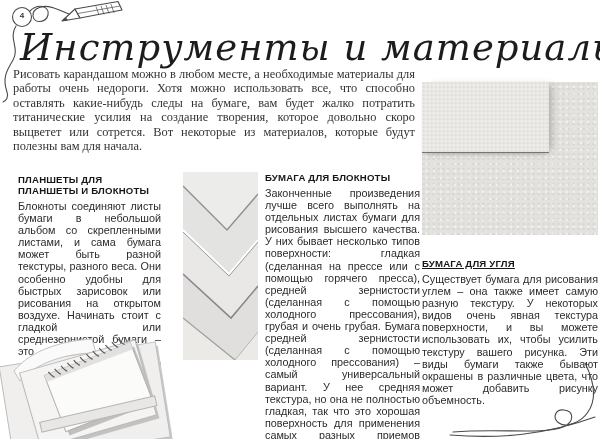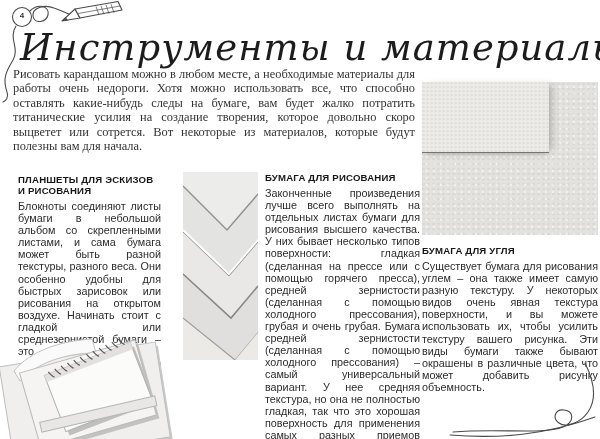--- a/index.html
+++ b/index.html
@@ -49,21 +49,21 @@
       radial-gradient(circle at 70% 70%, rgba(255,255,255,.5) 1px, transparent 1.6px),
       #e3e2df;
     background-size:5px 5px,7px 7px,auto;}
   #charcoal-sheet{position:absolute;left:0;top:0;width:72%;height:46%;
     background:
       radial-gradient(circle at 40% 30%, rgba(0,0,0,.05) 1px, transparent 1.5px),
       #ecebe8;
     background-size:4px 4px,auto;
     border-bottom:1px solid #77756f;
     box-shadow:6px 0 7px -3px rgba(120,120,115,.45), 0 4px 5px -3px rgba(120,120,115,.4);}
-  #right-head{margin-top:10px;}
+  #right-head{margin-top:23px;text-decoration:underline;}
 
   
   #deco-bottom{left:445px;top:355px;width:155px;height:84px;}
 
   svg .ln{fill:none;stroke:#4a4a4a;stroke-width:1.1;stroke-linecap:round;}
 </style>
 </head>
 <body>
 
 <div class="abs" id="deco-top">
@@ -87,21 +87,21 @@
     </g>
   </svg>
   <div id="page-num">4</div>
 </div>
 
 <div class="abs" id="title">Инструменты и материалы</div>
 
 <div class="abs" id="intro">Рисовать карандашом можно в любом месте, а необходимые материалы для работы очень недороги. Хотя можно использовать все, что способно оставлять какие-нибудь следы на бумаге, вам будет жалко потратить титанические усилия на создание творения, которое довольно скоро выцветет или сотрется. Вот некоторые из материалов, которые будут полезны вам для начала.</div>
 
 <div class="abs" id="col-left">
-  <h3 class="sec">ПЛАНШЕТЫ ДЛЯ ЭСКИЗОВ И РИСОВАНИЯ</h3>
+  <h3 class="sec">ПЛАНШЕТЫ ДЛЯ ПЛАНШЕТЫ И БЛОКНОТЫ</h3>
   <p class="body-txt">Блокноты соединяют листы бумаги в небольшой альбом со скрепленными листами, и сама бумага может быть разной текстуры, разного веса. Они особенно удобны для быстрых зарисовок или рисования на открытом воздухе. Начинать стоит с гладкой или среднезернистой бумаги – это</p>
   <div id="left-tail">
     <div>идеальный выбор</div>
     <div>для начала</div>
     <div>работы.</div>
   </div>
 </div>
 
 <div class="abs" id="photo-pads">
   <svg width="178" height="116" viewBox="0 0 178 116">
@@ -154,21 +154,21 @@
       <path d="M0,58 L46,102 L75,68" fill="none" stroke="#ffffff" stroke-width="2"></path>
       <path d="M0,60 L46,104 L75,70" fill="none" stroke="#9a9a9a" stroke-width="1"></path>
       <polygon points="0,102 48,146 75,114 75,188 0,188" fill="#e0dfdd"></polygon>
       <path d="M0,102 L48,146 L75,114" fill="none" stroke="#878787" stroke-width="1.6"></path>
       <polygon points="0,146 52,188 75,160 75,188 0,188" fill="#eceae7"></polygon>
       <path d="M0,146 L52,188" fill="none" stroke="#9e9e9e" stroke-width="1.2"></path>
       <path d="M52,188 L75,160" fill="none" stroke="#b5b5b3" stroke-width="1"></path>
     </svg>
   </div>
   <div id="mid-text">
-    <h3 class="sec">БУМАГА ДЛЯ РИСОВАНИЯ</h3>
+    <h3 class="sec">БУМАГА ДЛЯ БЛОКНОТЫ</h3>
     <p class="body-txt">Законченные произведения лучше всего выполнять на отдельных листах бумаги для рисования высшего качества. У них бывает несколько типов поверхности: гладкая (сделанная на прессе или с помощью горячего пресса), средней зернистости (сделанная с помощью холодного прессования), грубая и очень грубая. Бумага средней зернистости (сделанная с помощью холодного прессования) – самый универсальный вариант. У нее средняя текстура, но она не полностью гладкая, так что это хорошая поверхность для применения самых разных приемов рисования.</p>
   </div>
 </div>
 
 <div class="abs" id="col-right">
   <div id="photo-charcoal">
     <div id="charcoal-sheet"></div>
   </div>
   <h3 class="sec" id="right-head">БУМАГА ДЛЯ УГЛЯ</h3>
   <p class="body-txt">Существует бумага для рисования углем – она также имеет самую разную текстуру. У некоторых видов очень явная текстура поверхности, и вы можете использовать их, чтобы усилить текстуру вашего рисунка. Эти виды бумаги также бывают окрашены в различные цвета, что может добавить рисунку объемность.</p>

